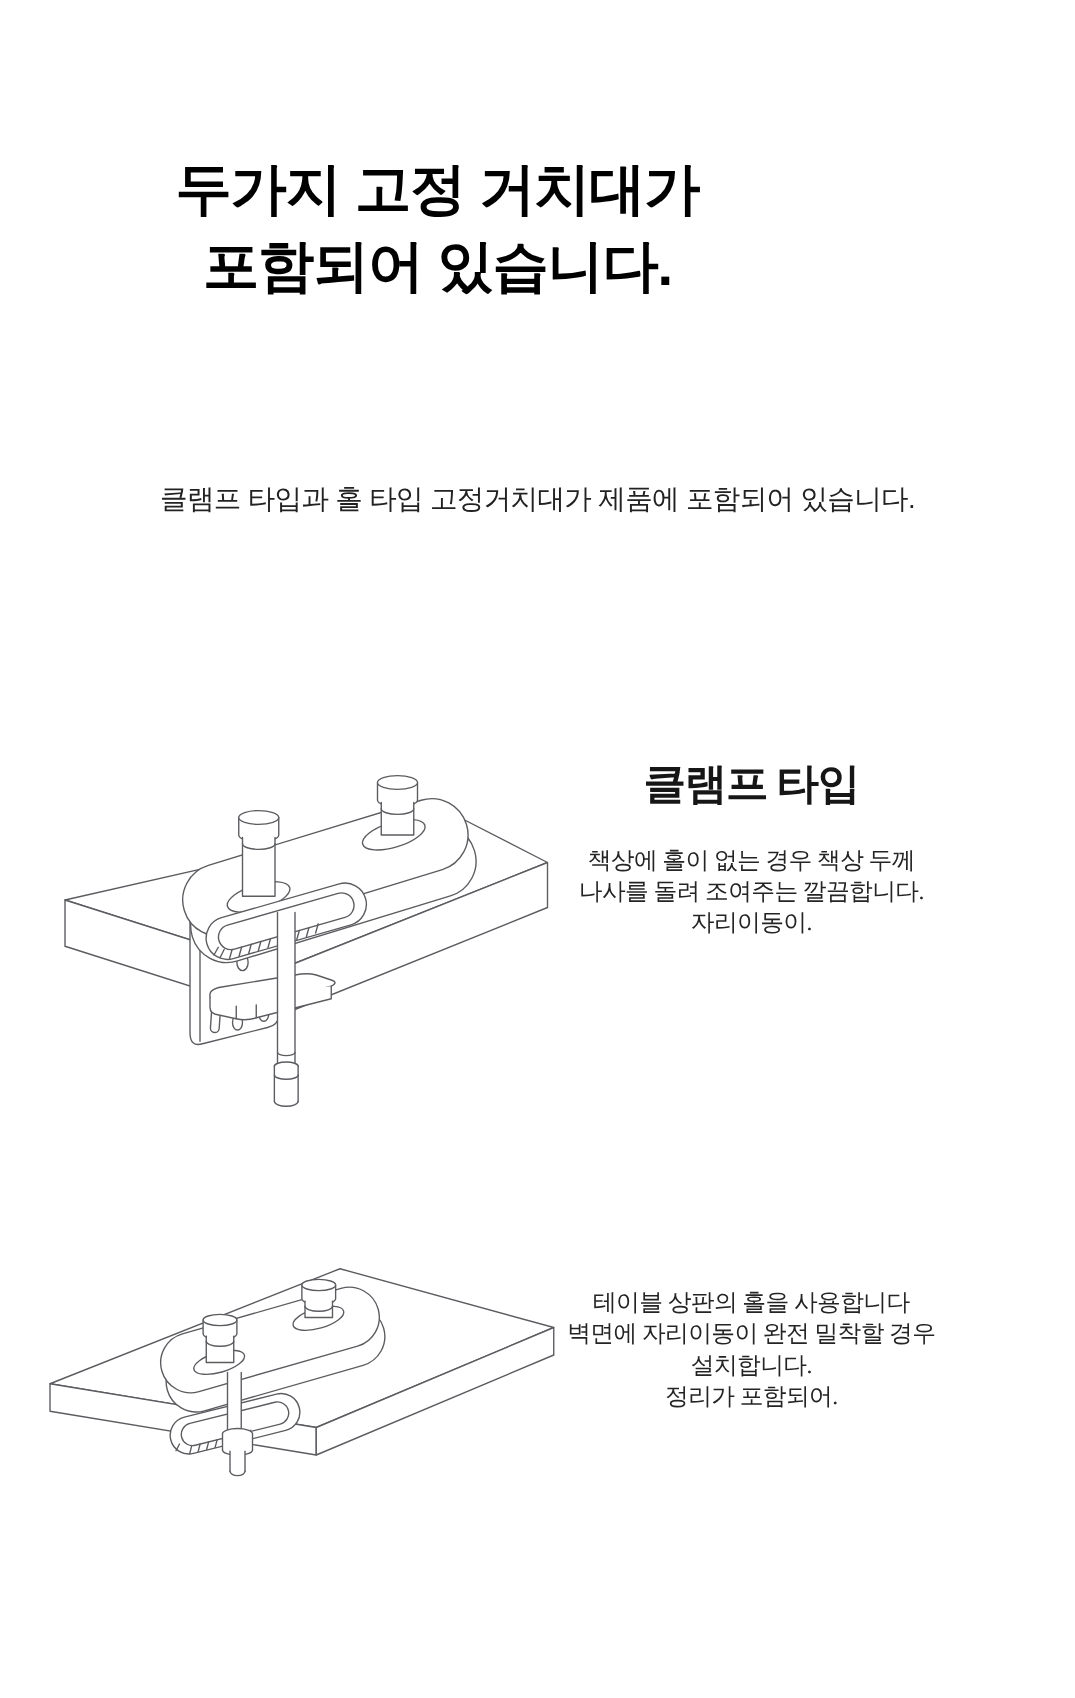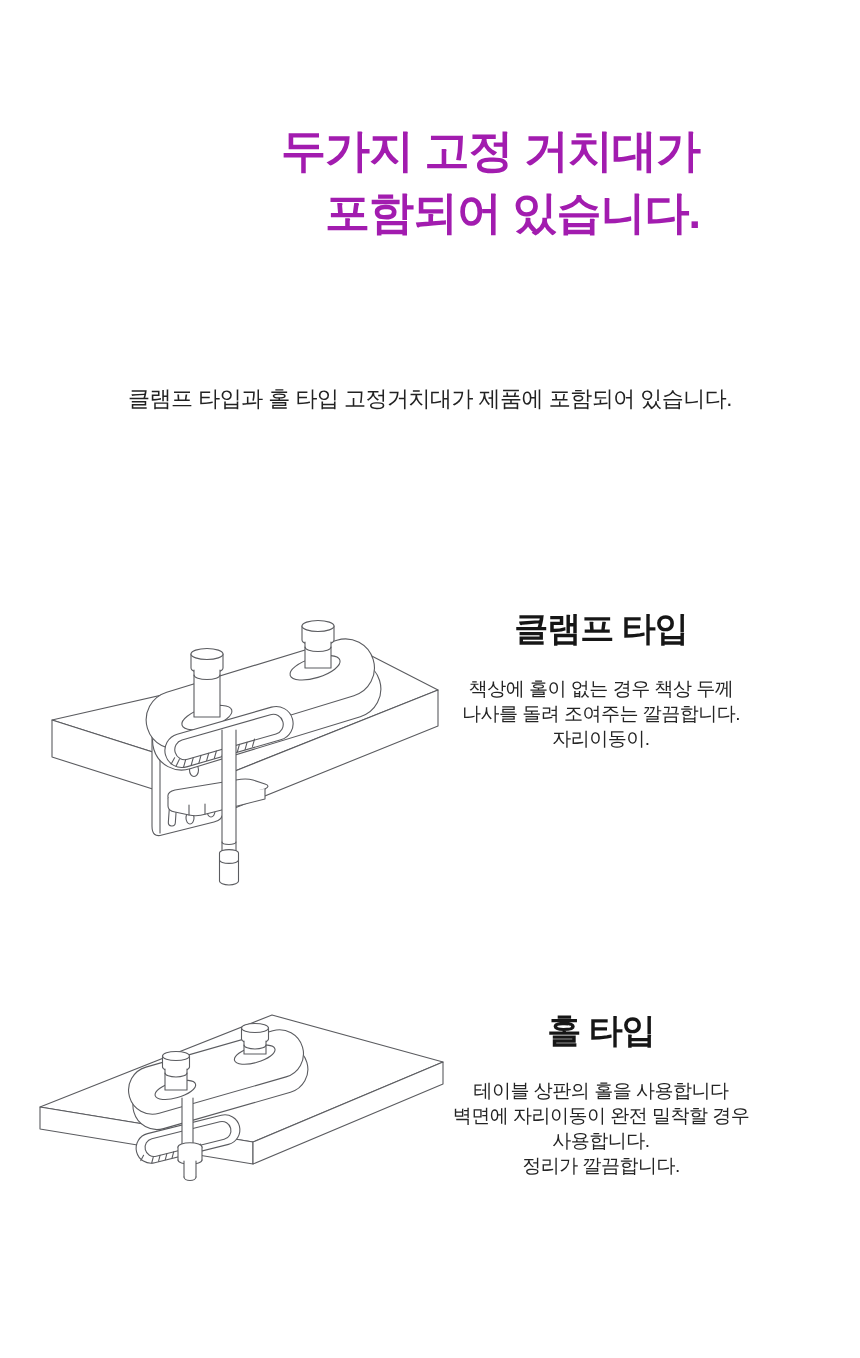--- a/index.html
+++ b/index.html
@@ -3,30 +3,30 @@
 <meta charset="utf-8">
 <style>
   html,body{margin:0;padding:0;}
   body{
     width:860px;height:1358px;position:relative;background:#ffffff;
     font-family:"Liberation Sans","DejaVu Sans",sans-serif;
     overflow:hidden;
   }
   .page-title{
     position:absolute;top:120px;left:0;width:700px;
-    text-align:right;font-size:45px;line-height:62px;font-weight:800;
-    color:#a21caf;letter-spacing:-1px;
+    text-align:center;font-size:45px;line-height:62px;font-weight:800;
+    color:#000000;letter-spacing:-1px;
   }
   .page-subtitle{
     position:absolute;top:340px;left:0;width:860px;
     text-align:center;font-size:22px;line-height:30px;font-weight:400;
     color:#222222;letter-spacing:-0.5px;margin-top:44px;
   }
   .section-text{
-    position:absolute;left:438px;width:326px;text-align:center;
+    position:absolute;left:438px;width:326px;text-align:center;font-family:Liberation Serif, serif;
   }
   .section-text.clamp{top:604px;}
   .section-text.hole{top:1006px;}
   .section-heading{
     font-size:34px;line-height:48px;font-weight:800;color:#161616;
     letter-spacing:-1px;
   }
   .section-desc{margin-top:24px;}
   .section-text.hole .section-desc{margin-top:24px;}
   .desc-line{
@@ -163,20 +163,19 @@
       <path d="M158,147 L158,160 M182,147 L182,160"></path>
       <path d="M158,160 A12,4.2 0 0 0 182,160"></path>
       <path class="nf" d="M164,161 L164,177 L176,177 L176,161 Z"></path>
       <path d="M164,161 L164,177 M176,161 L176,177"></path>
       <path d="M164,177 A6,3.5 0 0 0 176,177"></path>
     </g>
   </g>
 </svg>
 
 <div class="section-text hole">
-  <div class="section-heading">홀 타입</div>
   <div class="section-desc">
     <div class="desc-line">테이블 상판의 홀을 사용합니다</div>
     <div class="desc-line">벽면에 자리이동이 완전 밀착할 경우</div>
-    <div class="desc-line">사용합니다.</div>
-    <div class="desc-line">정리가 깔끔합니다.</div>
+    <div class="desc-line">설치합니다.</div>
+    <div class="desc-line">정리가 포함되어.</div>
   </div>
 </div>
 
 </body></html>

